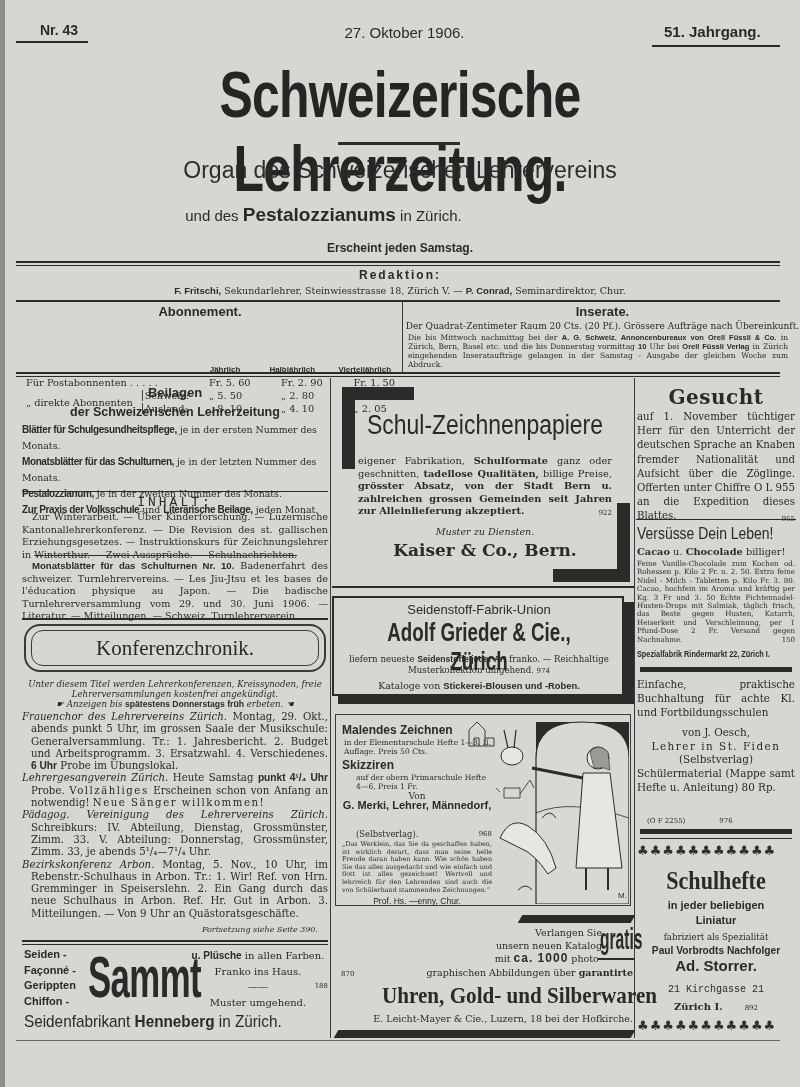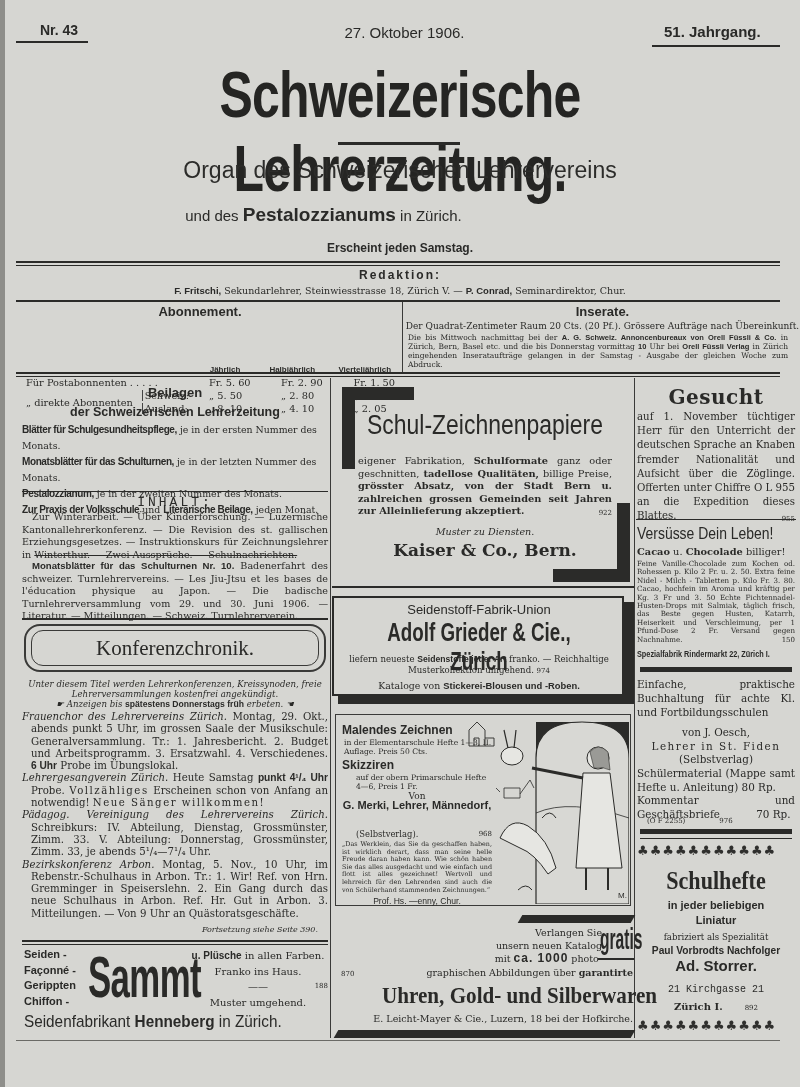--- a/index.html
+++ b/index.html
@@ -336,21 +336,20 @@
 <div class="rule" style="left:640px;top:667px;width:152px;height:5px;"></div>
 
 <div class="abs col-right buch-body">Einfache, praktische Buchhaltung für achte Kl. und Fortbildungsschulen</div>
 <div class="abs col-right oesch">
   <div><span>von J. Oesch,</span></div>
   <div class="sp">Lehrer in St. Fiden</div>
   <div>(Selbstverlag)</div>
 </div>
 <div class="abs col-right oesch-mat" style="top:767px;">
   <div style="text-align:justify;">Schülermaterial (Mappe samt Hefte u. Anleitung) 80 Rp.</div>
-  <div style="white-space:pre-wrap;text-align:justify;">Kommentar und Geschäftsbriefe           70 Rp.</div>
 </div>
 <div class="abs oesch-foot"><span>(O F 2255)</span><span style="margin-left:34px;">976</span></div>
 <div class="rule" style="left:640px;top:829px;width:152px;height:5px;"></div>
 <div class="rule" style="left:640px;top:838px;width:152px;height:1px;"></div>
 
 <div class="abs col-right orn" style="top:843px;">♣♣♣♣♣♣♣♣♣♣♣</div>
 <div class="abs col-right sh-title">Schulhefte</div>
 <div class="abs col-right sh-body">
   <div>in jeder beliebigen</div>
   <div>Liniatur</div>

